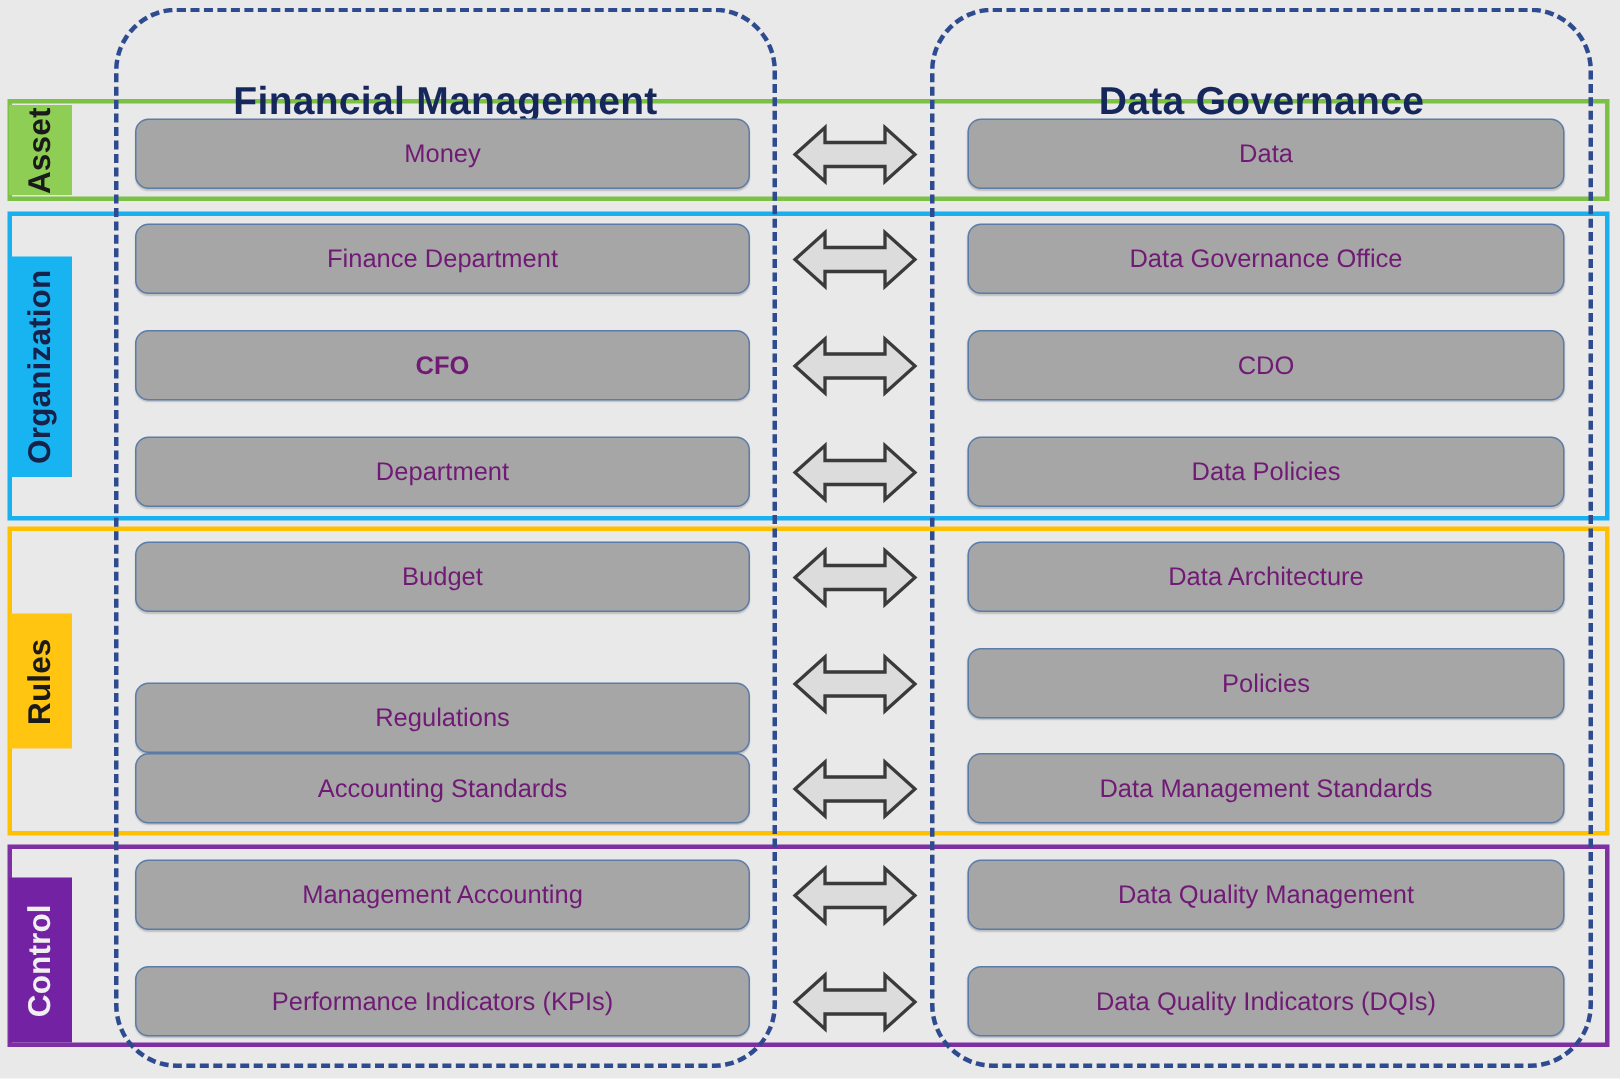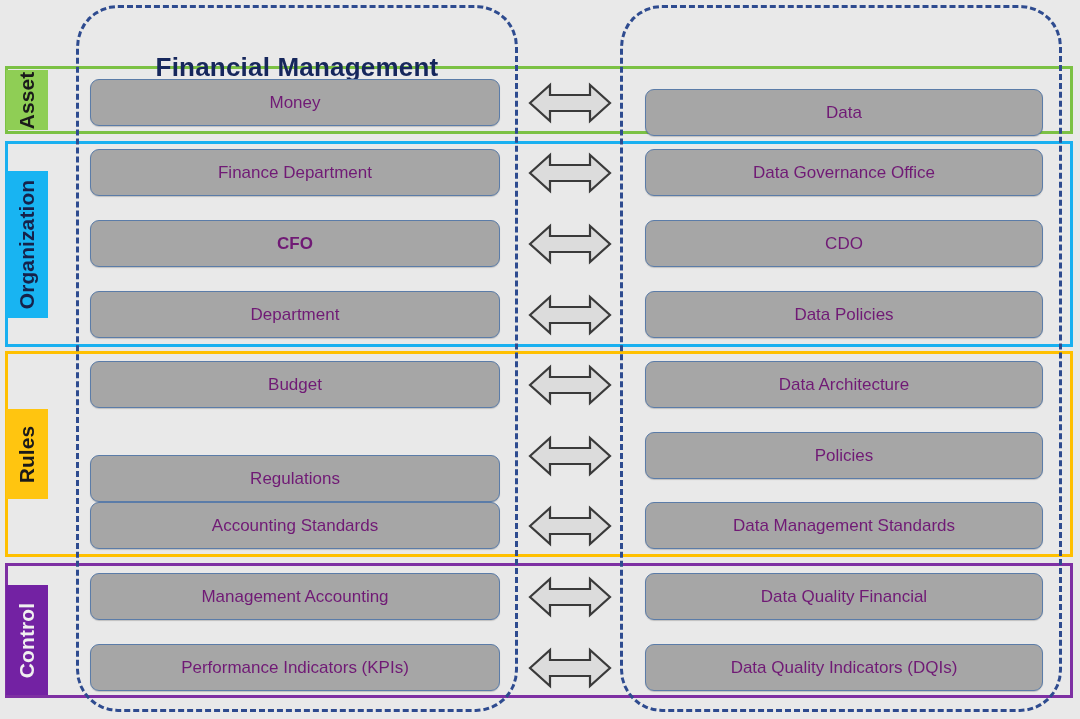--- a/index.html
+++ b/index.html
@@ -142,29 +142,30 @@
     <span>Rules</span>
   </div>
   <div class="chip chip-control">
     <span>Control</span>
   </div>
 
   <div class="pillar pillar-left"></div>
   <div class="pillar pillar-right"></div>
 
   <div class="pillar-title title-left">Financial Management</div>
+  <div class="pillar-title title-right">Data Governance</div>
 
   <div id="rows-layer">
       <div class="cbox cbox-left" style="top: 79px;">Money</div>
       <div class="arrow" style="top: 81px;">
         <svg viewBox="0 0 84 44" xmlns="http://www.w3.org/2000/svg">
           <polygon points="2,22 22,4 22,14 62,14 62,4 82,22 62,40 62,30 22,30 22,40" fill="#dcdcdc" stroke="#3a3a3a" stroke-width="2.2" stroke-linejoin="miter"></polygon>
         </svg>
       </div>
-      <div class="cbox cbox-right" style="top: 89px;">Data</div>
+      <div class="cbox cbox-right" style="top: 79px;">Data</div>
       <div class="cbox cbox-left" style="top: 149px;">Finance Department</div>
       <div class="arrow" style="top: 151px;">
         <svg viewBox="0 0 84 44" xmlns="http://www.w3.org/2000/svg">
           <polygon points="2,22 22,4 22,14 62,14 62,4 82,22 62,40 62,30 22,30 22,40" fill="#dcdcdc" stroke="#3a3a3a" stroke-width="2.2" stroke-linejoin="miter"></polygon>
         </svg>
       </div>
       <div class="cbox cbox-right" style="top: 149px;">Data Governance Office</div>
       <div class="cbox cbox-left" style="top: 220px; font-weight: bold;">CFO</div>
       <div class="arrow" style="top: 222px;">
         <svg viewBox="0 0 84 44" xmlns="http://www.w3.org/2000/svg">
@@ -199,21 +200,21 @@
           <polygon points="2,22 22,4 22,14 62,14 62,4 82,22 62,40 62,30 22,30 22,40" fill="#dcdcdc" stroke="#3a3a3a" stroke-width="2.2" stroke-linejoin="miter"></polygon>
         </svg>
       </div>
       <div class="cbox cbox-right" style="top: 502px;">Data Management Standards</div>
       <div class="cbox cbox-left" style="top: 573px;">Management Accounting</div>
       <div class="arrow" style="top: 575px;">
         <svg viewBox="0 0 84 44" xmlns="http://www.w3.org/2000/svg">
           <polygon points="2,22 22,4 22,14 62,14 62,4 82,22 62,40 62,30 22,30 22,40" fill="#dcdcdc" stroke="#3a3a3a" stroke-width="2.2" stroke-linejoin="miter"></polygon>
         </svg>
       </div>
-      <div class="cbox cbox-right" style="top: 573px;">Data Quality Financial</div>
+      <div class="cbox cbox-right" style="top: 573px;">Data Quality Management</div>
       <div class="cbox cbox-left" style="top: 644px;">Performance Indicators (KPIs)</div>
       <div class="arrow" style="top: 646px;">
         <svg viewBox="0 0 84 44" xmlns="http://www.w3.org/2000/svg">
           <polygon points="2,22 22,4 22,14 62,14 62,4 82,22 62,40 62,30 22,30 22,40" fill="#dcdcdc" stroke="#3a3a3a" stroke-width="2.2" stroke-linejoin="miter"></polygon>
         </svg>
       </div>
       <div class="cbox cbox-right" style="top: 644px;">Data Quality Indicators (DQIs)</div>
     </div>
 
 </div>

